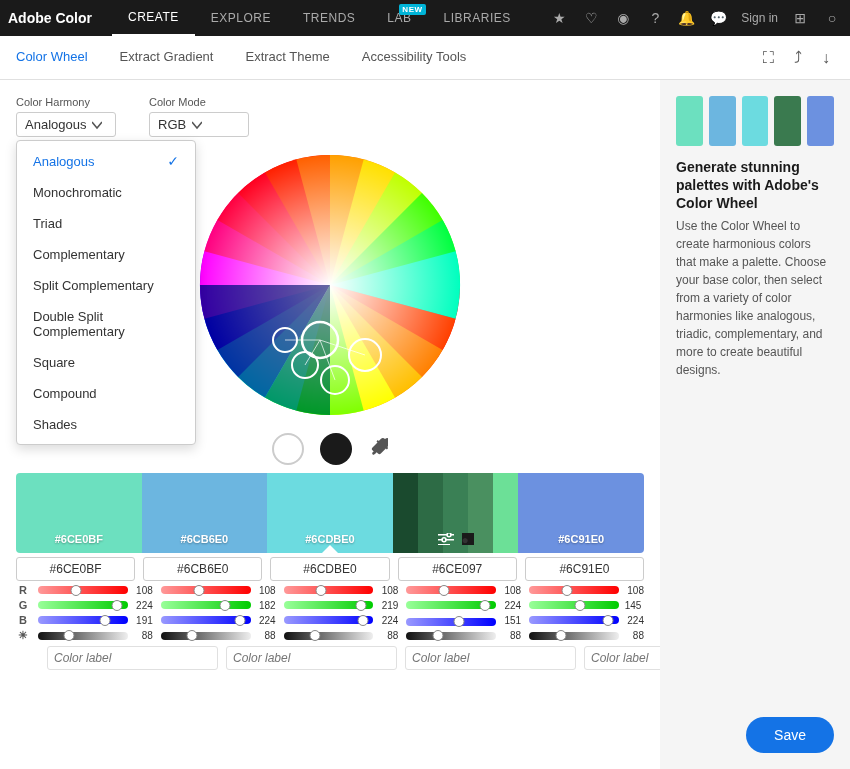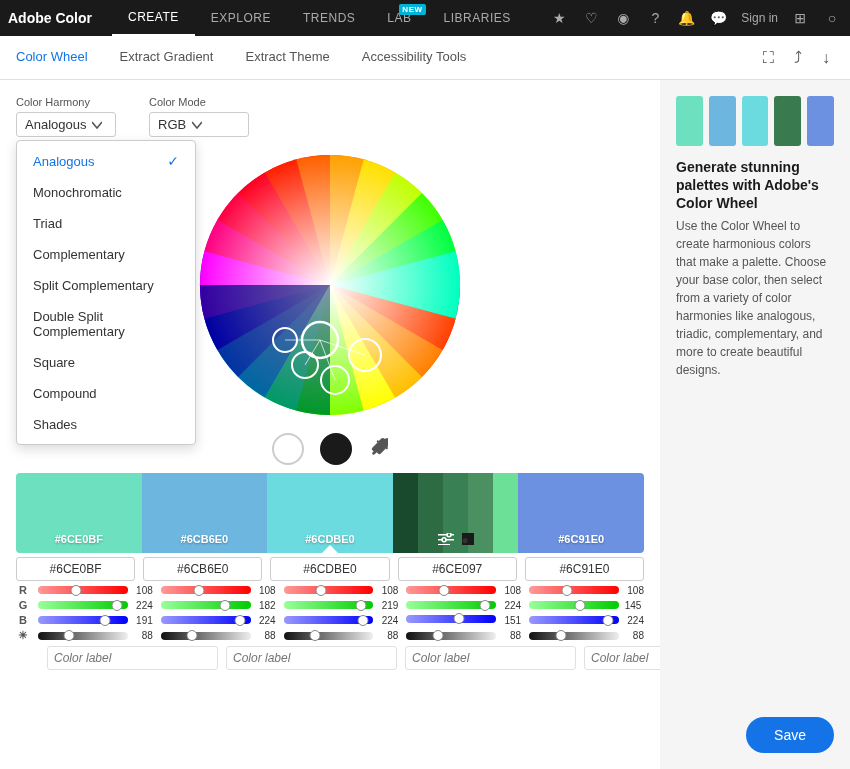--- a/index.html
+++ b/index.html
@@ -666,21 +666,21 @@
               <div style="position: absolute; width: 11px; height: 11px; border-radius: 50%; background: rgb(255, 255, 255); border: 1.5px solid rgb(136, 136, 136); top: -1.5px; left: 88%; transform: translateX(-50%); cursor: pointer;"></div>
             </div>
             <span style="width: 22px; font-size: 10px; color: rgb(51, 51, 51); text-align: right;">224</span>
           </div>
           <div style="flex: 1 1 0%; display: flex; align-items: center; gap: 3px;">
             <div style="flex: 1 1 0%; height: 8px; border-radius: 4px; background: linear-gradient(to right, rgb(153, 153, 255), rgb(0, 0, 255)); position: relative; cursor: pointer;">
               <div style="position: absolute; width: 11px; height: 11px; border-radius: 50%; background: rgb(255, 255, 255); border: 1.5px solid rgb(136, 136, 136); top: -1.5px; left: 88%; transform: translateX(-50%); cursor: pointer;"></div>
             </div>
             <span style="width: 22px; font-size: 10px; color: rgb(51, 51, 51); text-align: right;">224</span>
           </div>
-          <div style="flex: 1 1 0%; display: flex; align-items: flex-start; gap: 3px;">
+          <div style="flex: 1 1 0%; display: flex; align-items: flex-end; gap: 3px;">
             <div style="flex: 1 1 0%; height: 8px; border-radius: 4px; background: linear-gradient(to right, rgb(153, 153, 255), rgb(0, 0, 255)); position: relative; cursor: pointer;">
               <div style="position: absolute; width: 11px; height: 11px; border-radius: 50%; background: rgb(255, 255, 255); border: 1.5px solid rgb(136, 136, 136); top: -1.5px; left: 59%; transform: translateX(-50%); cursor: pointer;"></div>
             </div>
             <span style="width: 22px; font-size: 10px; color: rgb(51, 51, 51); text-align: right;">151</span>
           </div>
           <div style="flex: 1 1 0%; display: flex; align-items: center; gap: 3px;">
             <div style="flex: 1 1 0%; height: 8px; border-radius: 4px; background: linear-gradient(to right, rgb(153, 153, 255), rgb(0, 0, 255)); position: relative; cursor: pointer;">
               <div style="position: absolute; width: 11px; height: 11px; border-radius: 50%; background: rgb(255, 255, 255); border: 1.5px solid rgb(136, 136, 136); top: -1.5px; left: 88%; transform: translateX(-50%); cursor: pointer;"></div>
             </div>
             <span style="width: 22px; font-size: 10px; color: rgb(51, 51, 51); text-align: right;">224</span>

